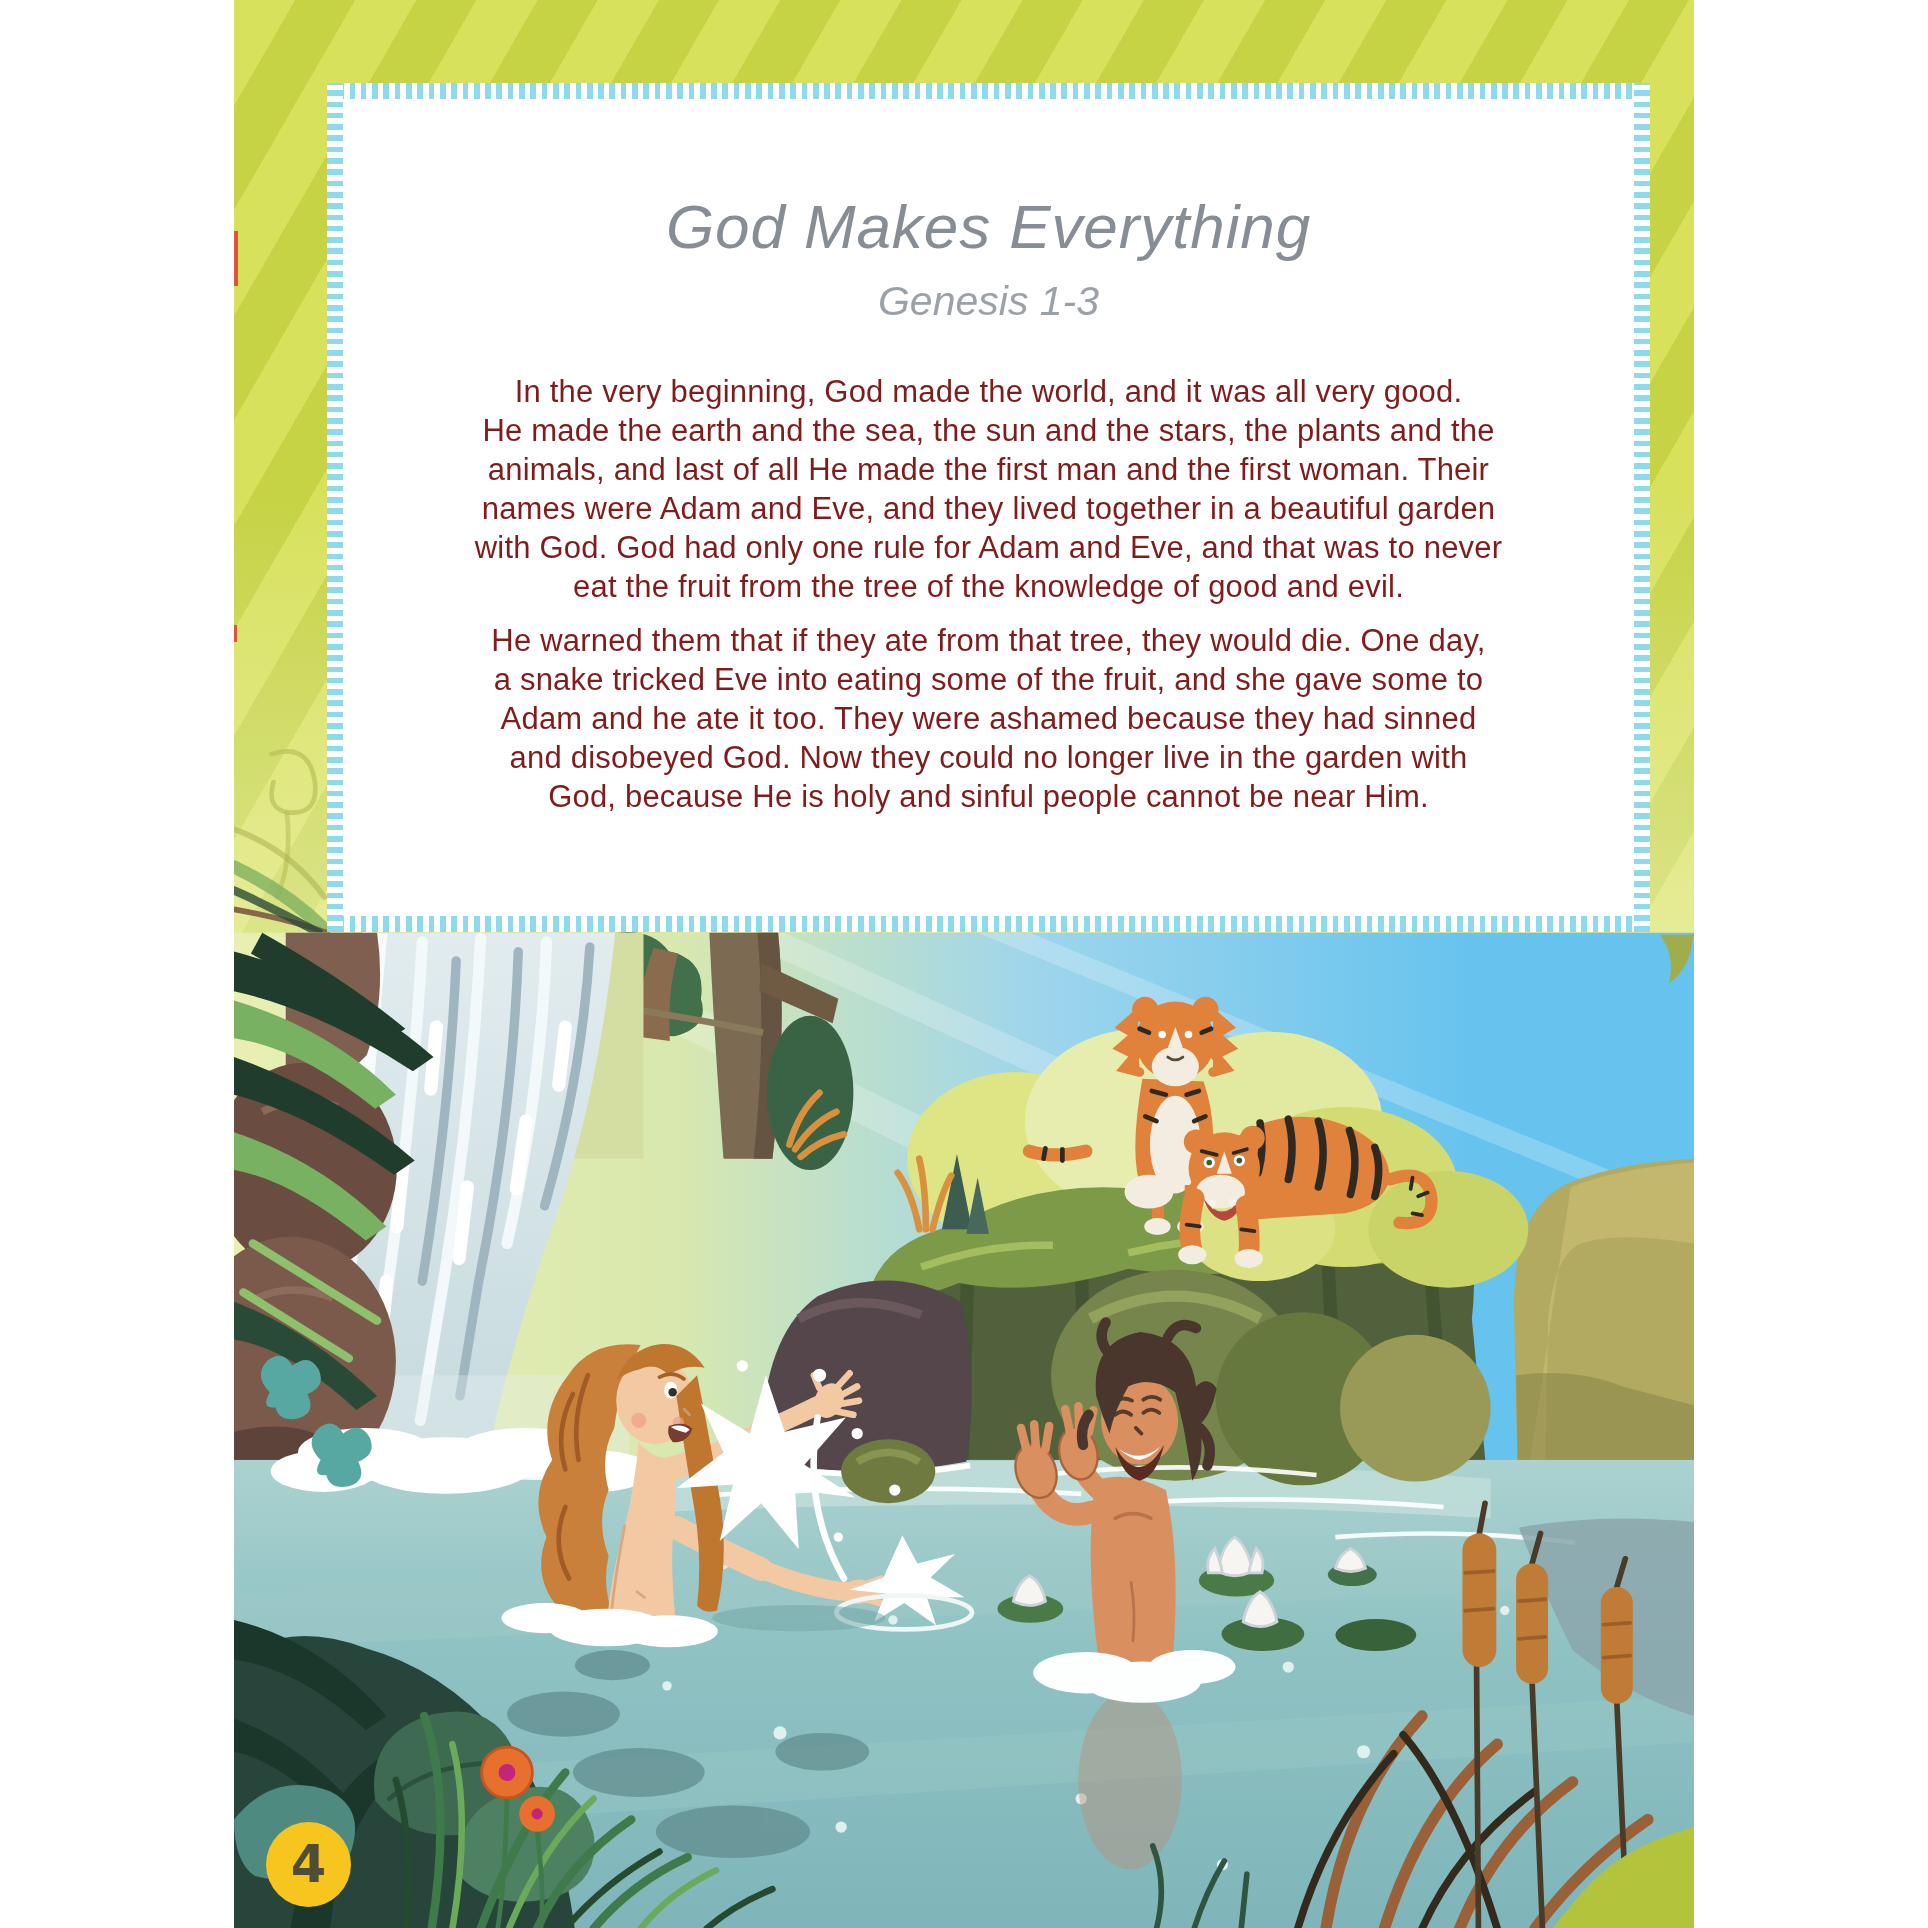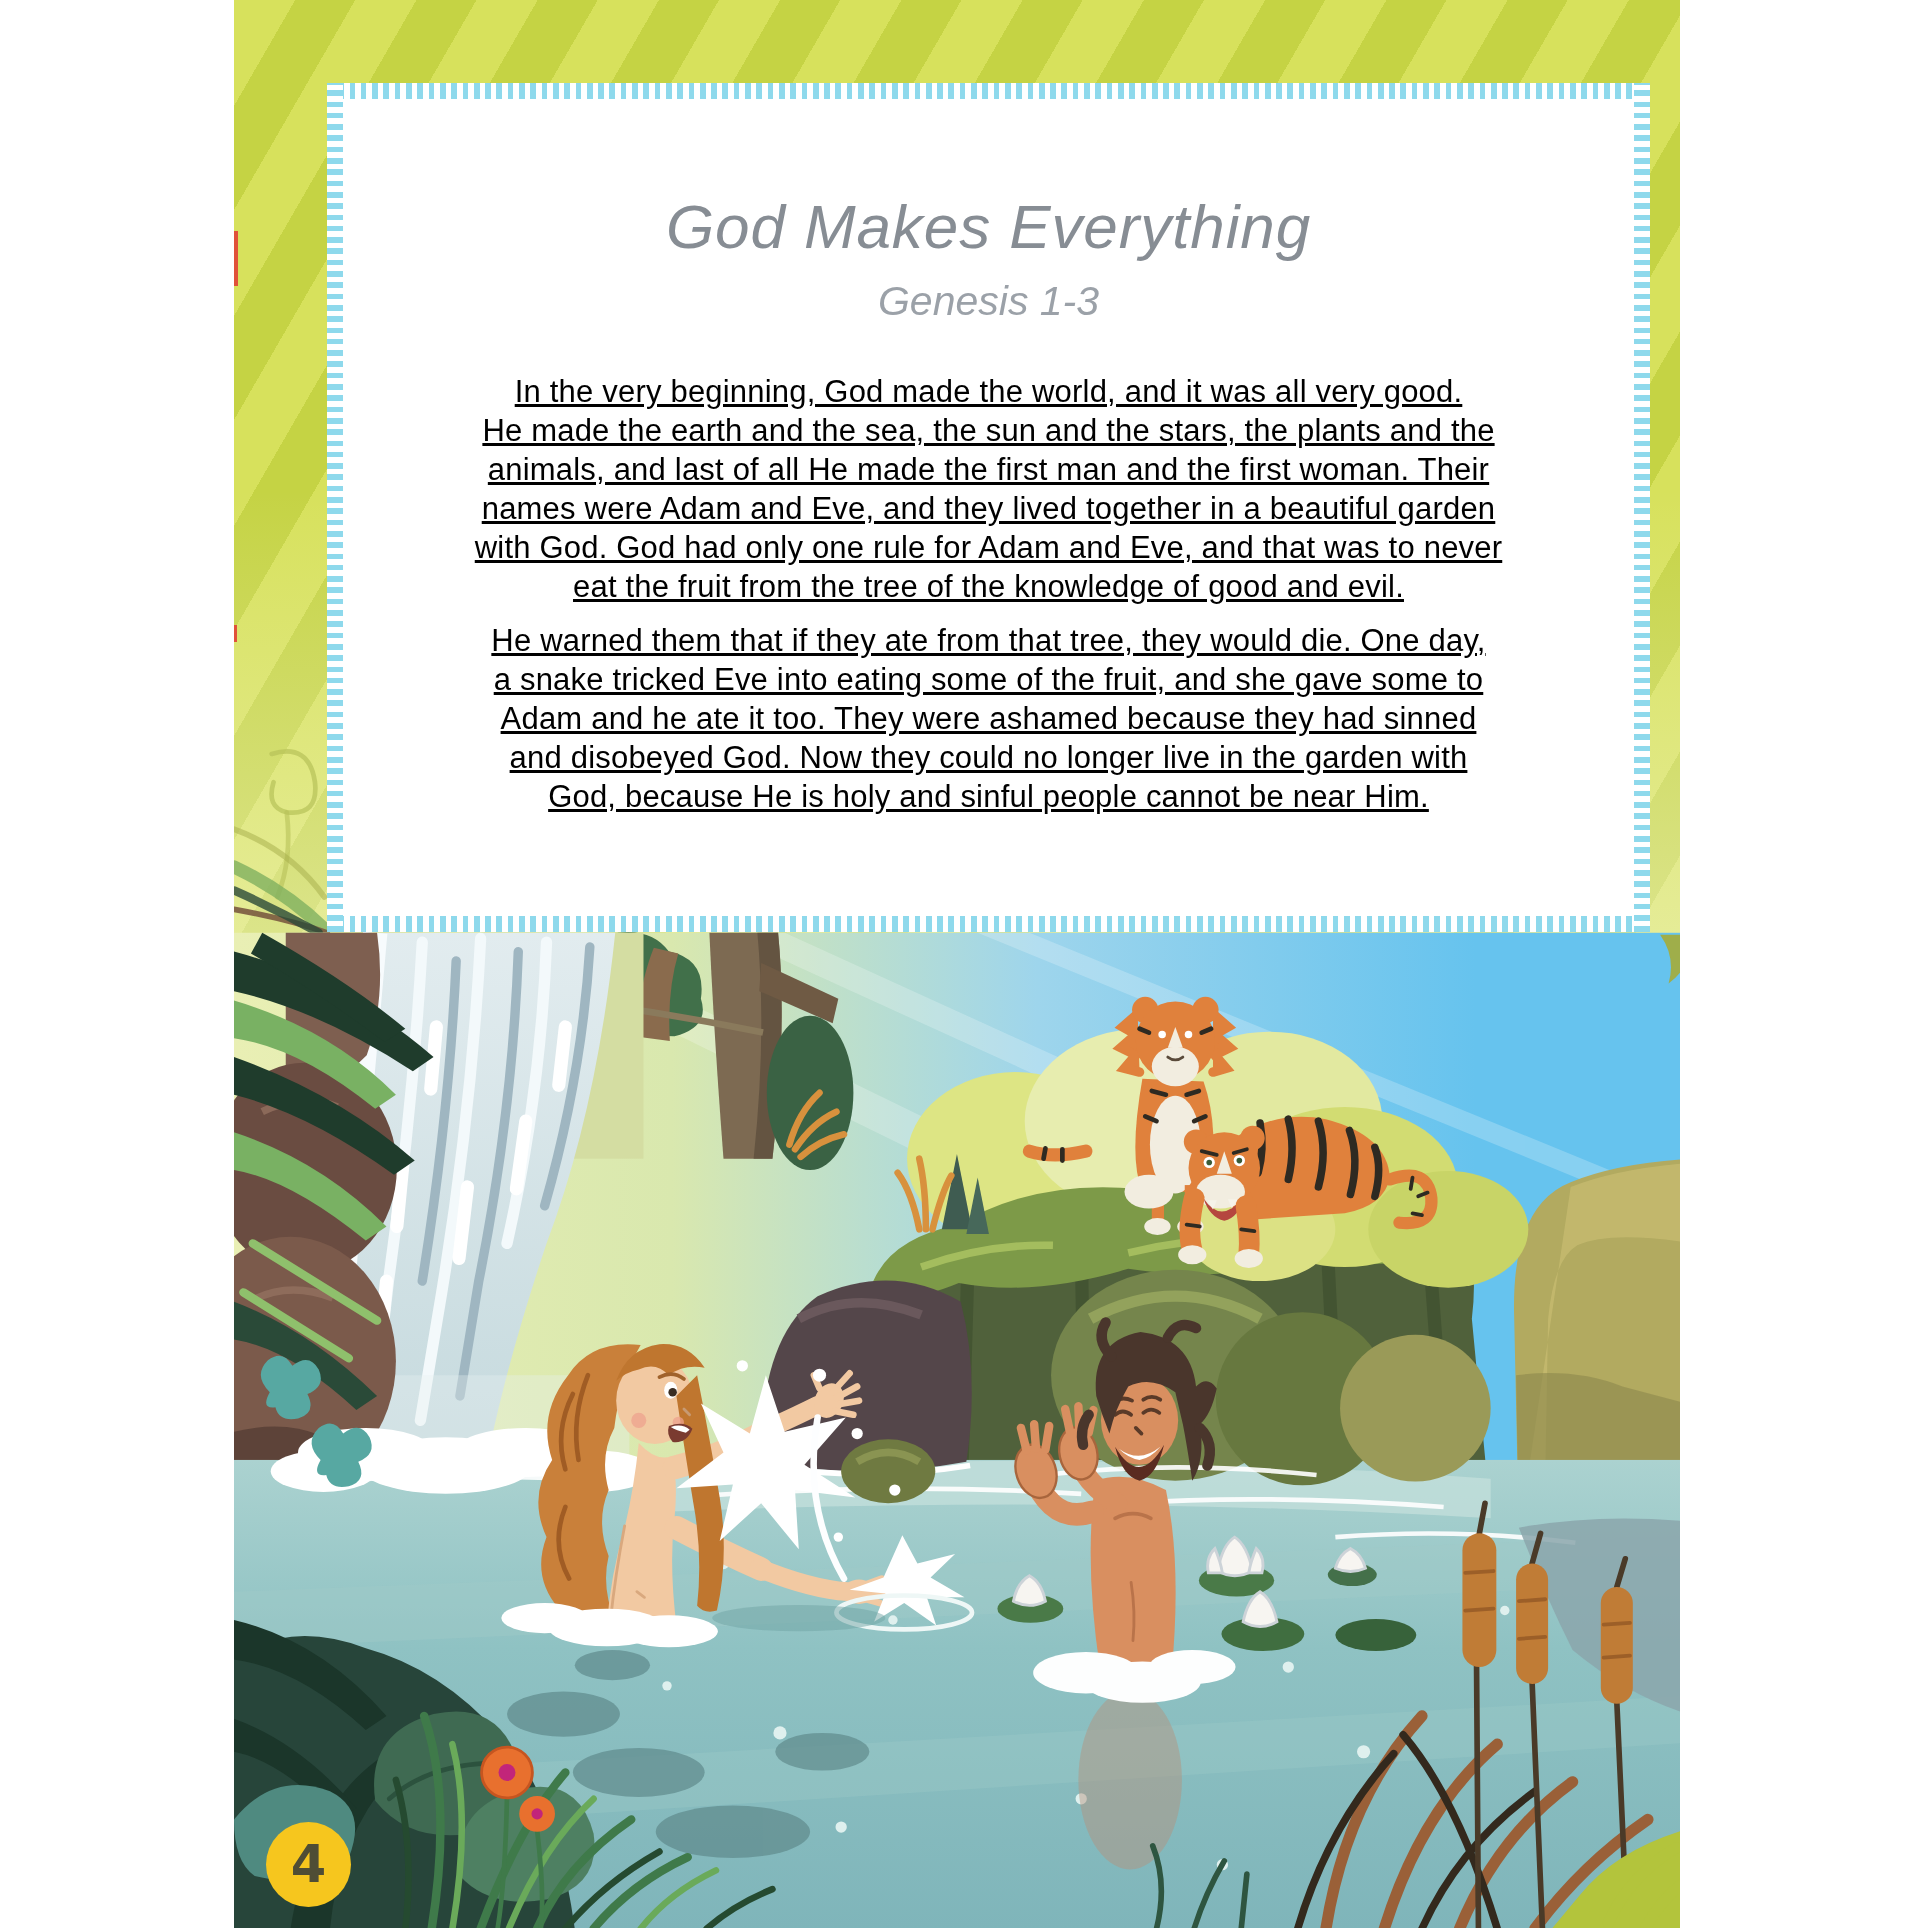--- a/index.html
+++ b/index.html
@@ -1,16 +1,16 @@
 <!DOCTYPE html>
 <html style="font-size:15px"><head>
 <meta charset="utf-8">
 <style>
   html,body{margin:0;padding:0;background:#ffffff;}
-  .page{position:relative;width:1680px;height:1928px;background:#ffffff;overflow:hidden;
+  .page{position:relative;width:1928px;height:1928px;background:#ffffff;overflow:hidden;
         font-family:"Liberation Sans",sans-serif;}
   
   .content{position:absolute;left:234px;top:0;width:1460px;height:1928px;
     background:repeating-linear-gradient(120deg,#d7e15c 0 53px,#c5d344 53px 105px);}
   .stripe-fade{position:absolute;left:0;top:490px;width:1460px;height:443px;
     background:linear-gradient(to bottom,rgba(246,249,222,0),rgba(246,249,222,.45));}
   .edge-mark{position:absolute;background:#e0523a;}
   .edge-mark.m1{left:0;top:231px;width:3.8px;height:55px;}
   .edge-mark.m2{left:0;top:625px;width:2.8px;height:17px;}
   
@@ -21,22 +21,22 @@
   .card .bt,.card .bb{left:0;right:0;height:16px;
     background:repeating-linear-gradient(90deg,#8ed9ec 0 5.6px,#ffffff 5.6px 11.3px);}
   .card .bt{top:0}.card .bb{bottom:0}
   .card .bl,.card .br{top:0;bottom:0;width:16px;
     background:repeating-linear-gradient(0deg,#8ed9ec 0 5.6px,#ffffff 5.6px 11.3px);}
   .card .bl{left:0}.card .br{right:0}
   .card-content{position:absolute;inset:16px;background:#ffffff;text-align:center;}
   .story-title{margin-top:92px;font-size:62px;letter-spacing:0.9px;color:#878d94;
     font-style:italic;font-weight:400;}
   .story-subtitle{margin-top:16px;font-size:41px;color:#9ba1a8;font-style:italic;}
-  .para{white-space:pre-line;font-size:31px;line-height:39px;color:#000000;
-    letter-spacing:0.2px;margin:0 53px;text-decoration:underline;}
+  .para{white-space:pre-line;font-size:31px;line-height:39px;color:#7f1d1d;
+    letter-spacing:0.2px;margin:0 53px;}
   .para.p1{margin-top:47px;}
   .para.p2{margin-top:15px;text-align:center;}
   
   .pagenum{position:absolute;left:32px;top:1822px;width:85px;height:85px;border-radius:50%;
     background:#f6c61e;z-index:4;display:flex;align-items:center;justify-content:center;
     font-size:51px;font-weight:bold;color:#4f4d35;font-family:"DejaVu Sans",sans-serif;}
 </style>
 </head>
 <body>
 

